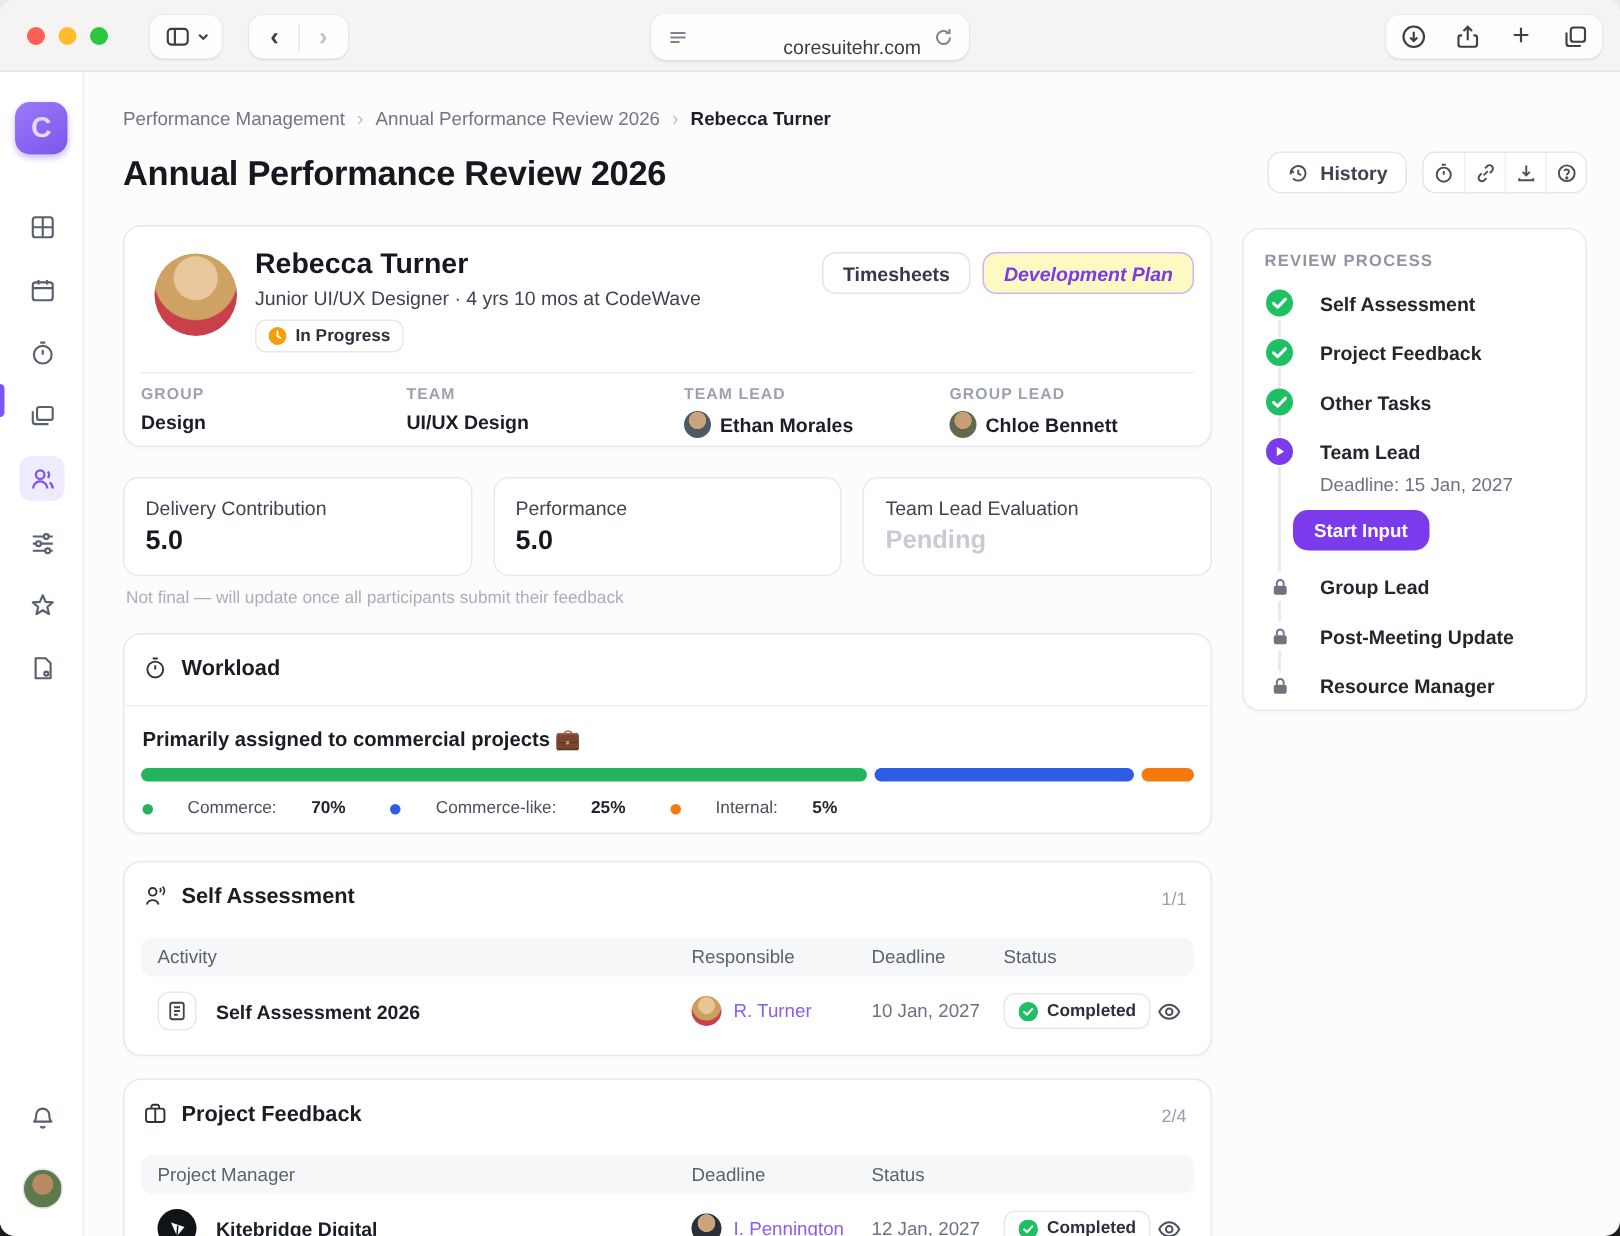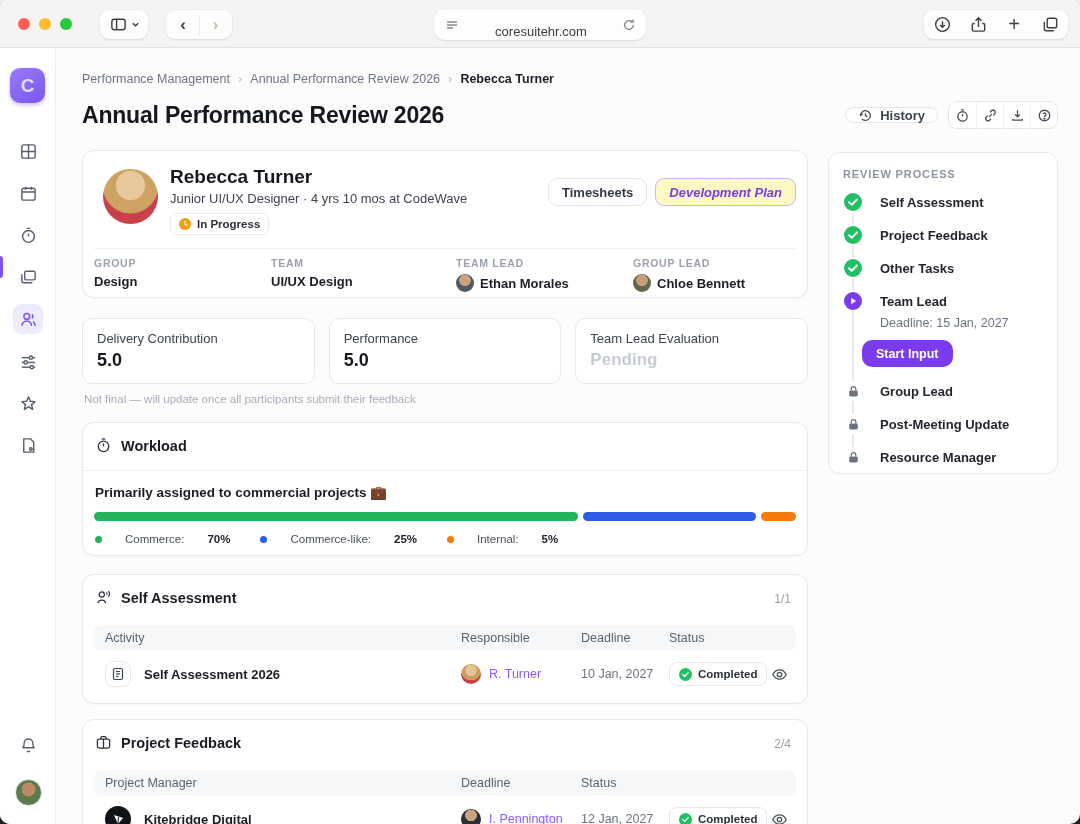--- a/index.html
+++ b/index.html
@@ -28,21 +28,21 @@
   .pill-toggle { left:100px; width:48px; gap:3px; }
   .pill-nav { left:166px; width:66px; }
   .pill-nav .navbtn { width:32px; text-align:center; font-size:17px; font-weight:700; cursor:default; }
   .nav-back { color:#3c3f44; } .nav-fwd { color:#c3c1be; border-left:1px solid #eceae8; }
   .urlbar {
     position:absolute; left:50%; top:9px; transform:translateX(-50%);
     width:212px; height:31px; background:#fdfdfc; border-radius:10px;
     box-shadow:0 1px 2px rgba(0,0,0,.08), 0 0 0 .5px rgba(0,0,0,.04);
     display:flex; align-items:center; padding:0 10px; gap:8px;
   }
-  .urlbar .url-text { flex:1; text-align:center; font-size:13px; color:#3a3d42; font-weight:500;margin-top:13px; }
+  .urlbar .url-text { flex:1; text-align:right; font-size:13px; color:#3a3d42; font-weight:500;margin-top:13px; }
   .chrome-right { right:12px; width:144px; gap:0; justify-content:space-around; left:auto; }
   .cicon { width:19px; height:19px; color:#3c3f44; }
   .cicon svg, .icon svg { width:100%; height:100%; display:block; }
   
   .appbar {
     position:absolute; left:0; top:48px; bottom:0; width:56px;
     background:#ffffff; border-right:1px solid #ececef;
   }
   .applogo {
     position:absolute; left:10px; top:20px; width:35px; height:35px; border-radius:10px;
@@ -59,35 +59,35 @@
   .bell { width:19px; height:19px; color:#585f6e; }
   .user-avatar { width:27px; height:27px; border-radius:50%;
     background:radial-gradient(circle at 50% 38%, #b98a63 0 34%, #5c7a4b 36% 100%); border:1px solid #e3e3e6; }
   
   .breadcrumb { position:absolute; left:82px; top:71px; display:flex; align-items:center; gap:8px; font-size:12.5px; color:#707684; }
   .breadcrumb .sep { color:#b9bec8; font-size:13px; }
   .breadcrumb .crumb-last { color:#1c1f27; font-weight:600; }
   .titlerow { position:absolute; left:82px; top:101px; width:976px; display:flex; align-items:center; justify-content:space-between; }
   .page-title { font-size:23px; font-weight:700; color:#15181e; letter-spacing:-.2px; }
   .title-actions { display:flex; gap:10px; align-items:center; }
-  .btn-history { display:flex; align-items:center; gap:7px; background:#fff; border:1px solid #e5e6ea; border-radius:9px; height:16px; padding:0 12px; font-size:13px; color:#3d434f; font-weight:600; }
+  .btn-history { display:flex; align-items:center; gap:7px; background:#fff; border:1px solid #e5e6ea; border-radius:9px; height:28px; padding:0 12px; font-size:13px; color:#3d434f; font-weight:600; }
   .btn-history .icon, .icongroup .gicon { width:15px; height:15px; color:#4a505c; }
   .icongroup { display:flex; background:#fff; border:1px solid #e5e6ea; border-radius:9px; height:28px; align-items:center; }
   .icongroup .gbtn { width:27px; height:27px; display:flex; align-items:center; justify-content:center; }
   .icongroup .gbtn + .gbtn { border-left:1px solid #f0f1f3; }
   
   .card { position:absolute; background:#fff; border:1px solid #e8e9ee; border-radius:12px; box-shadow:0 1px 2px rgba(16,24,40,.03); }
   .profile-card { left:82px; top:150px; width:726px; height:148px; }
   .p-avatar { position:absolute; left:20px; top:18px; width:55px; height:55px; border-radius:50%;
     background:radial-gradient(circle at 50% 30%, #e8c79c 0 30%, #cda262 32% 58%, #c9404a 60% 100%); }
   .p-name { position:absolute; left:87px; top:15px; font-size:19px; font-weight:700; color:#15181e; }
   .p-sub { position:absolute; left:87px; top:40px; font-size:13px; color:#3e4450; }
   .p-badge { position:absolute; left:87px; top:62px; height:22px; border:1px solid #e7e8ec; border-radius:7px; display:flex; align-items:center; gap:6px; padding:0 8px; font-size:11.5px; color:#2c303a; font-weight:600; background:#fff; }
   .clockdot { width:12px; height:12px; }
-  .p-buttons { position:absolute; right:11px; top:27px; display:flex; gap:8px; }
+  .p-buttons { position:absolute; right:11px; top:17px; display:flex; gap:8px; }
   .btn { height:28px; border-radius:9px; border:1px solid #e3e4e8; background:#fff; padding:0 13px; font-size:13px; font-weight:600; color:#343a46; display:flex; align-items:center; }
   .btn-devplan { color:#7c3aed; border-color:#c9b6f9; background:#fef9c3;font-style:italic; }
   .p-divider { position:absolute; left:11px; right:11px; top:97px; height:1px; background:#eef0f3; }
   .orgrow { position:absolute; left:0; top:106px; width:100%; height:40px; }
   .orgcol { position:absolute; top:0; }
   .orgcol .olabel { font-size:10.5px; letter-spacing:.07em; color:#9ba1ae; font-weight:600; }
   .orgcol .ovalue { margin-top:5px; font-size:13px; font-weight:600; color:#1b1e26; display:flex; align-items:center; gap:6px; }
   .mini-avatar { width:18px; height:18px; border-radius:50%; display:inline-block; }
   .av-ethan { background:radial-gradient(circle at 50% 35%, #caa27b 0 38%, #4d5a66 40% 100%); }
   .av-chloe { background:radial-gradient(circle at 50% 35%, #c99d76 0 38%, #5d6a4e 40% 100%); }

